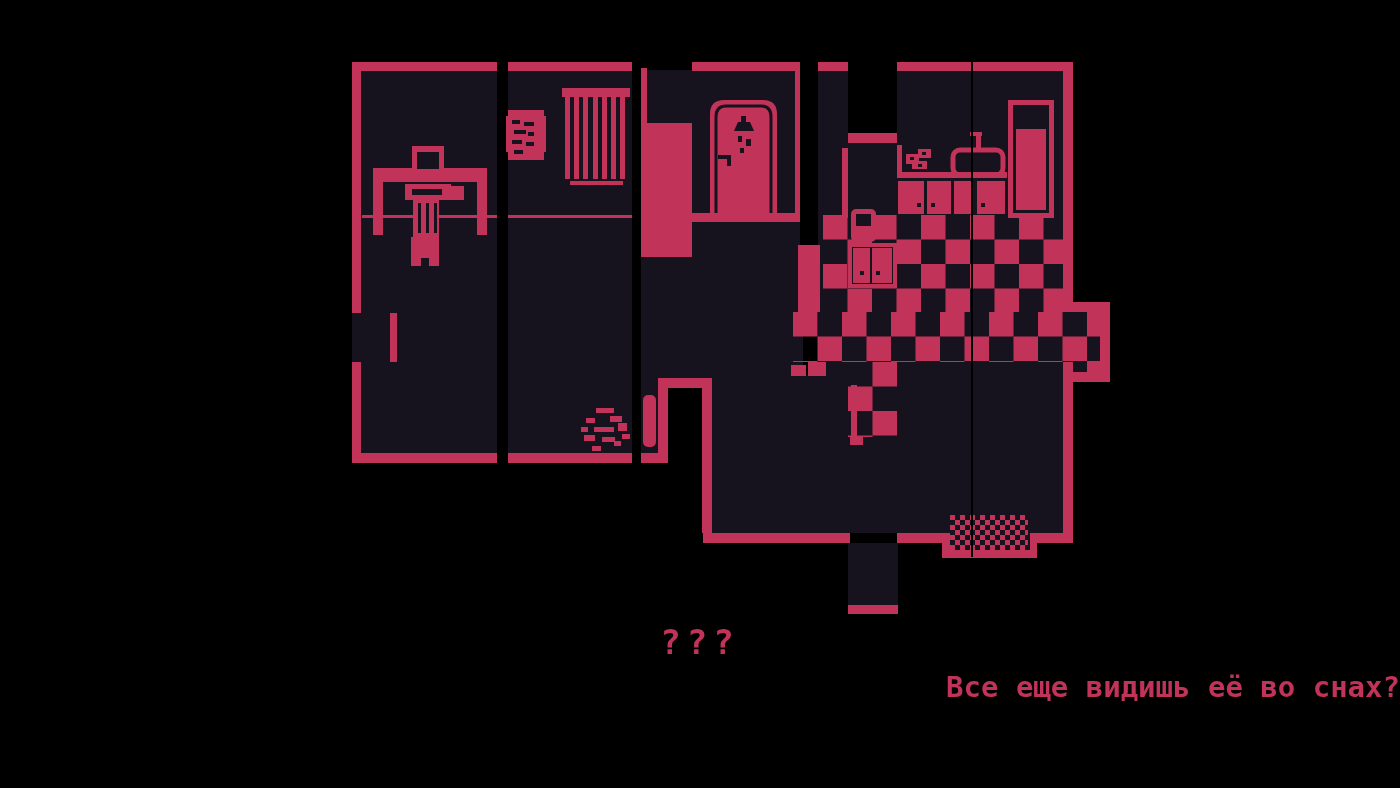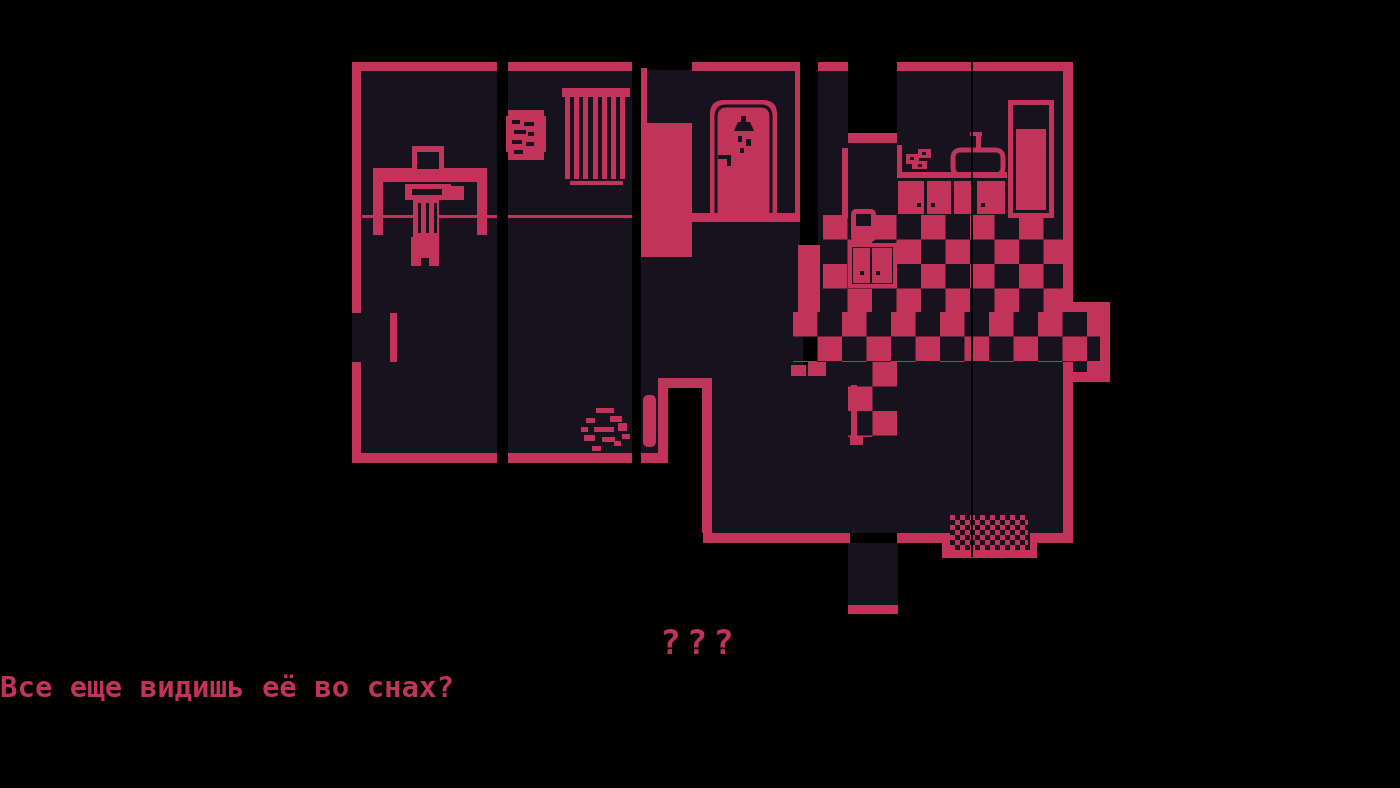--- a/index.html
+++ b/index.html
@@ -16,21 +16,21 @@
   .map-svg{position:absolute;left:0;top:0;}
   .i{fill:var(--ink);}
   .f{fill:var(--floor);}
   .k{fill:var(--background);}
   .dialogue{position:absolute;left:0;right:0;top:0;height:100%;pointer-events:none;}
   .speaker{
     position:absolute;left:0;right:0;top:622px;text-align:center;
     color:var(--ink);font-size:34px;font-weight:bold;letter-spacing:6px;
   }
   .line{
-    position:absolute;left:0;right:0;top:670px;text-align:left;
+    position:absolute;left:0;right:0;top:670px;text-align:right;
     color:var(--ink);font-size:29px;font-weight:bold;letter-spacing:0px;
   }
 </style>
 </head>
 <body>
 
 <div class="stage">
 
   <svg class="map-svg" width="1400" height="788" viewBox="0 0 1400 788">
     <defs>

